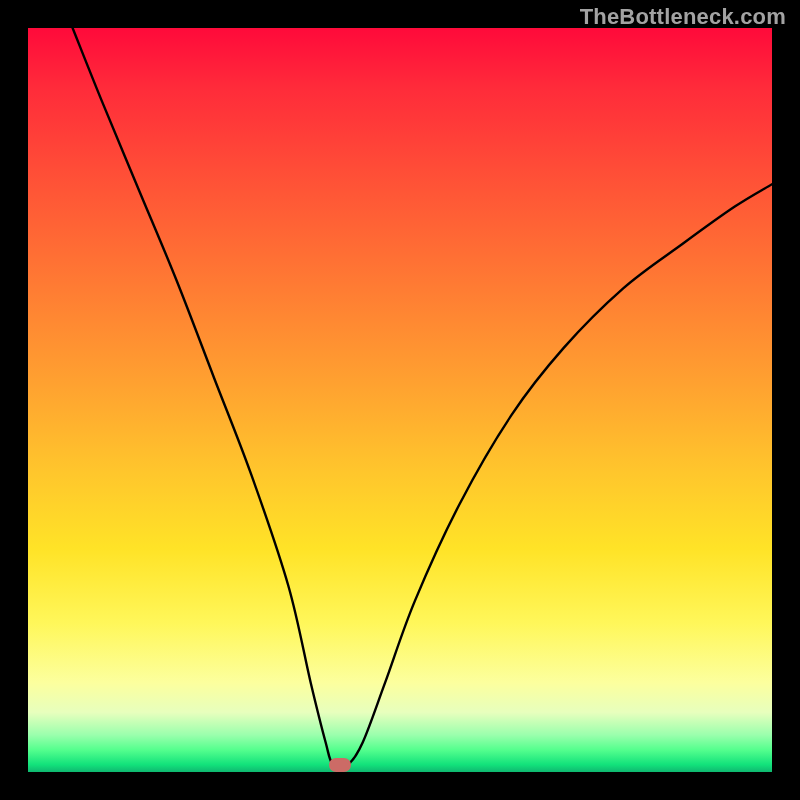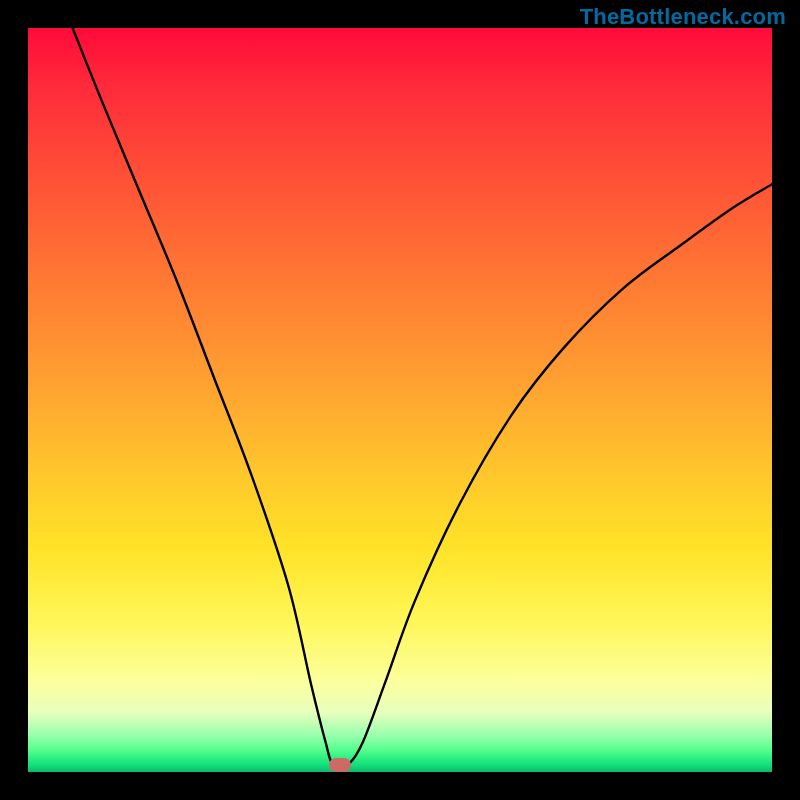--- a/index.html
+++ b/index.html
@@ -14,21 +14,21 @@
   .frame {
     position: relative;
     width: 800px;
     height: 800px;
     background: #000;
   }
   .watermark {
     position: absolute;
     top: 4px;
     right: 14px;
-    color: #0369a1;
+    color: #a3a3a3;
     font-size: 22px;
     font-weight: 600;
     letter-spacing: 0.2px;
     user-select: none;
     z-index: 5;
   }
   .plot-area {
     position: absolute;
     left: 28px;
     top: 28px;

